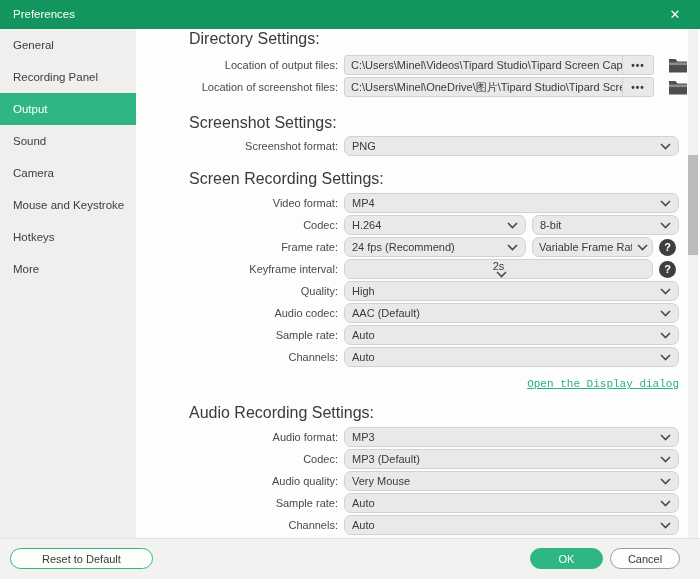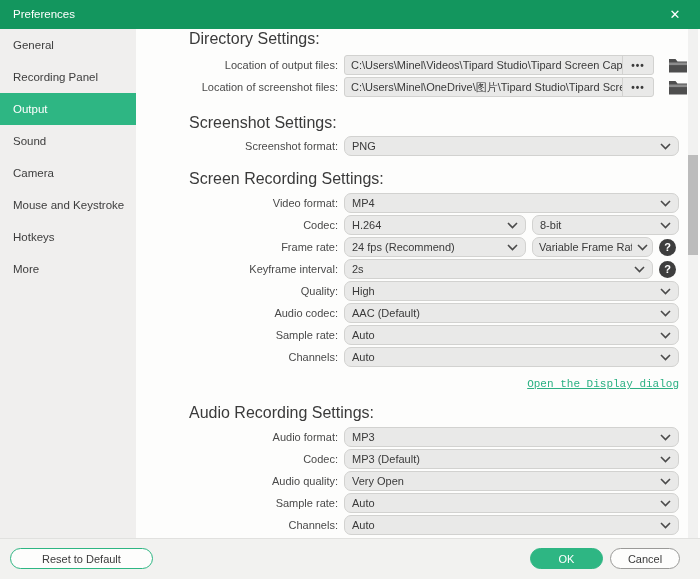--- a/index.html
+++ b/index.html
@@ -30,21 +30,21 @@
   .row.gap5 { margin-top: 5px; }
   .row.gap6 { margin-top: 6px; }
   .row-label { width: 208px; padding-right: 6px; text-align: right; font-size: 11px; color: #4a4a4a; white-space: nowrap; flex: none; }
 
   .dd { display: flex; align-items: center; height: 20px; background: #e9e9e8; border: 1px solid #d2d2d0; border-radius: 7px; padding: 0 7px; font-size: 11px; color: #3a3a3a; cursor: pointer; flex: none; }
   .dd .dd-text { flex: 1; overflow: hidden; white-space: nowrap; }
   .dd-full { width: 335px; }
   .dd-half1 { width: 182px; }
   .dd-half2 { width: 147px; margin-left: 6px; }
   .dd-vfr { width: 121px; margin-left: 6px; padding: 0 4px 0 6px; }
-  .dd-kf { width: 309px; }
+  .dd-kf { width: 309px; flex-direction: column; }
 
   .chev { flex: none; display: flex; align-items: center; margin-left: 5px; }
 
   .path-field { display: flex; align-items: center; width: 310px; height: 20px; background: #e9e9e8; border: 1px solid #d2d2d0; border-radius: 3px; font-size: 11px; color: #3a3a3a; overflow: hidden; flex: none; }
   .path-text { flex: 1; padding: 0 6px; overflow: hidden; white-space: nowrap; }
   .browse-btn { flex: none; width: 31px; height: 100%; border-left: 1px solid #d2d2d0; display: flex; align-items: center; justify-content: center; font-size: 10px; font-weight: bold; letter-spacing: 1px; color: #3a3a3a; cursor: pointer; }
 
   .folder-btn { flex: none; margin-left: 14px; width: 20px; height: 16px; cursor: pointer; display: flex; align-items: center; }
 
   .help-btn { flex: none; margin-left: 6px; width: 17px; height: 17px; border-radius: 50%; background: #3e3e3e; color: #ffffff; font-size: 11px; font-weight: bold; display: flex; align-items: center; justify-content: center; cursor: pointer; }
@@ -272,21 +272,21 @@
             <svg width="11" height="7" viewBox="0 0 11 7">
               <polyline points="1,1 5.5,5.5 10,1" fill="none" stroke="#4a4a4a" stroke-width="1.6"></polyline>
             </svg>
           </span>
       </div>
     </div>
 
     <div class="row">
       <div class="row-label">Audio quality:</div>
       <div class="dd dd-full">
-        <span class="dd-text">Very Open</span>
+        <span class="dd-text">Very Mouse</span>
         <span class="chev">
             <svg width="11" height="7" viewBox="0 0 11 7">
               <polyline points="1,1 5.5,5.5 10,1" fill="none" stroke="#4a4a4a" stroke-width="1.6"></polyline>
             </svg>
           </span>
       </div>
     </div>
 
     <div class="row">
       <div class="row-label">Sample rate:</div>

